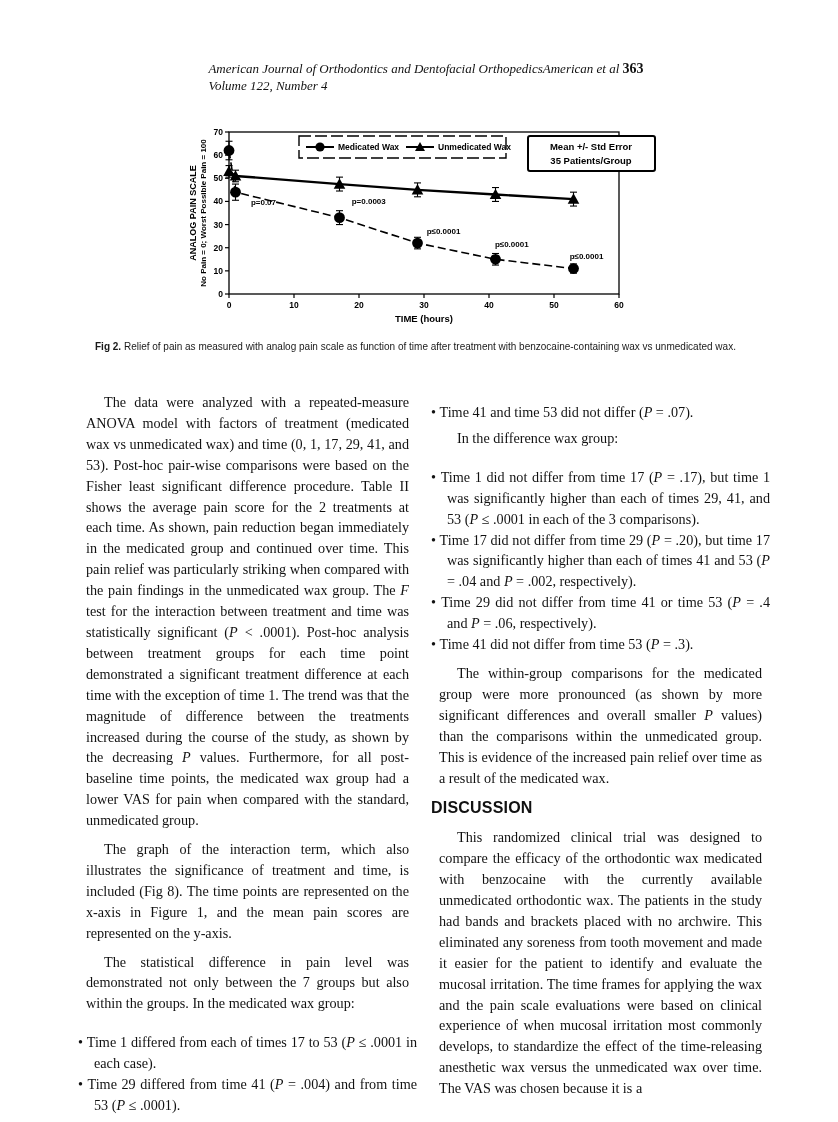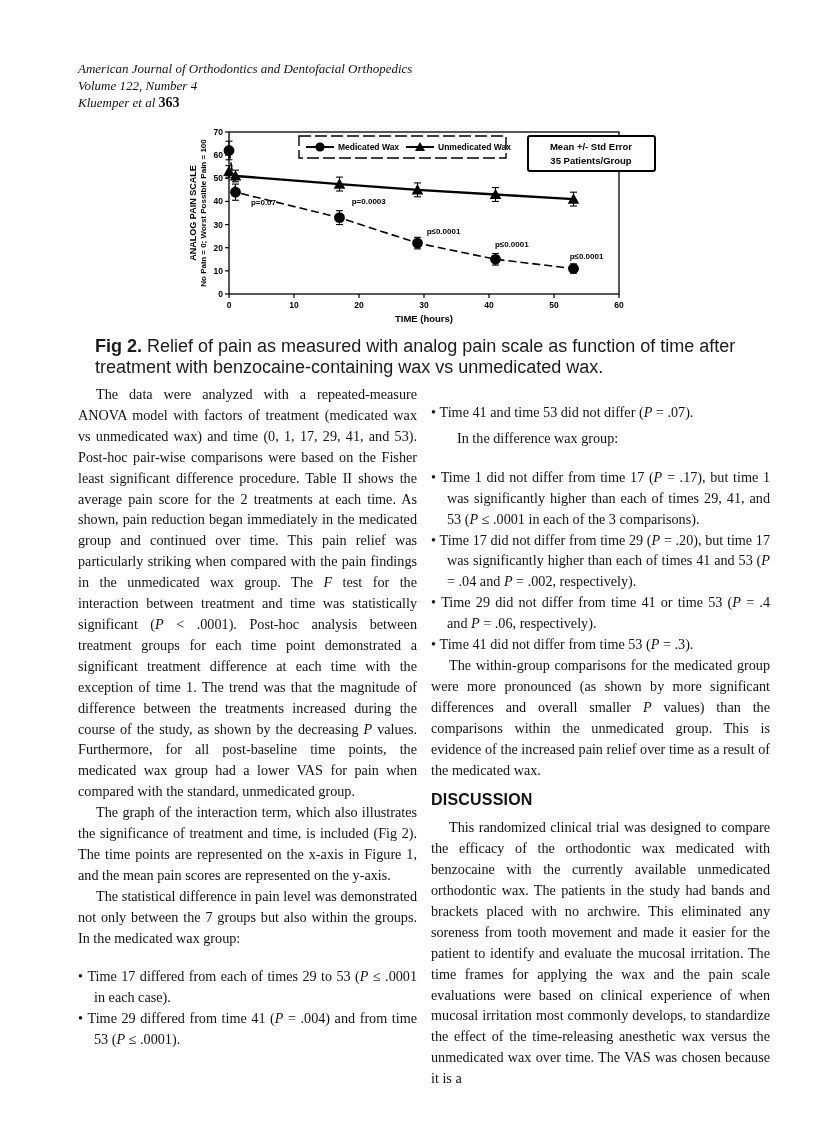--- a/index.html
+++ b/index.html
@@ -5,42 +5,42 @@
   html,body { margin:0; padding:0; background:#e8e8e8; }
   .page {
     position:relative; width:838px; height:1122px; margin:0 auto;
     background:#ffffff; color:#111;
     font-family:"Liberation Serif", serif; overflow:hidden;
   }
   
   .hdr {
     position:absolute; top:60px; left:78px; right:64px;
     display:flex; justify-content:center; align-items:flex-start;
-    font-size:13px; line-height:17px;flex-direction:column;
+    font-size:13px; line-height:17px;
   }
   .hdr-left { font-style:italic; }
   .hdr-right { white-space:nowrap; }
   .hdr-right .authors { font-style:italic; }
   .hdr-right .pageno { font-weight:bold; font-style:normal; font-size:14px; }
   
   .fig-chart { position:absolute; top:116px; left:184px; width:484px; height:222px; }
   .fig-caption {
     position:absolute; top:336px; left:95px; width:648px;
-    font-family:"Liberation Sans", sans-serif; font-size:18px; line-height:21px;
+    font-family:"Liberation Sans", sans-serif; font-size:10px; line-height:21px;
     color:#1a1a1a;
   }
   .fig-caption b { font-weight:bold; }
   
   .cols {
     position:absolute; top:384px; left:78px; width:692px;
     display:grid; grid-template-columns:1fr 1fr; column-gap:14px;
     font-size:14.2px; line-height:20.9px; text-align:justify;
     hyphens:auto; -webkit-hyphens:auto;
   }
-  .para { margin:0; text-indent:18px; }
+  .para { margin:8px; text-indent:18px; }
   .para.spaced { margin:5px 0 5px 0; text-indent:26px; }
   .bullets { list-style:none; margin:18px 0 0 0; padding:0; }
   .bullets li { padding-left:16px; text-indent:-16px; }
   .bullets li::before { content:"\2022\00a0"; }
   .sec-heading {
     font-family:"Liberation Sans", sans-serif; font-weight:bold;
     font-size:16px; margin:10px 0 6px 0; text-indent:0; letter-spacing:.2px;
     text-align:left;
   }
   .cols i { font-style:italic; }
@@ -50,21 +50,21 @@
 <body>
 
 <div class="page">
 
   <div class="hdr">
     <div class="hdr-left">
       <div>American Journal of Orthodontics and Dentofacial Orthopedics</div>
       <div>Volume 122, Number 4</div>
     </div>
     <div class="hdr-right">
-      <span class="authors">Kluemper et al</span>
+      <span class="authors">American et al</span>
       <span class="pageno">363</span>
     </div>
   </div>
 
   <div class="fig-chart" id="chart"><svg width="484" height="222" viewBox="0 0 484 222">
         <rect x="45" y="16" width="390" height="162" fill="none" stroke="#000" stroke-width="1.3"></rect>
         <g font-size="8.5" font-weight="bold">
           <line x1="41" y1="178" x2="45" y2="178" stroke="#000" stroke-width="1.2"></line>
           <text x="39" y="181" text-anchor="end">0</text>
           <line x1="41" y1="154.85714285714286" x2="45" y2="154.85714285714286" stroke="#000" stroke-width="1.2"></line>
@@ -181,24 +181,24 @@
       </svg></div>
 
   <div class="fig-caption">
     <b>Fig 2.</b>
     <span> Relief of pain as measured with analog pain scale as function of time after treatment with benzocaine-containing wax vs unmedicated wax.</span>
   </div>
 
   <div class="cols">
     <div class="col" id="col-left">
         <p class="para">The data were analyzed with a repeated-measure ANOVA model with factors of treatment (medicated wax vs unmedicated wax) and time (0, 1, 17, 29, 41, and 53). Post-hoc pair-wise comparisons were based on the Fisher least significant difference procedure. Table II shows the average pain score for the 2 treatments at each time. As shown, pain reduction began immediately in the medicated group and continued over time. This pain relief was particularly striking when compared with the pain findings in the unmedicated wax group. The <i>F</i> test for the interaction between treatment and time was statistically significant (<i>P</i> &lt; .0001). Post-hoc analysis between treatment groups for each time point demonstrated a significant treatment difference at each time with the exception of time 1. The trend was that the magnitude of difference between the treatments increased during the course of the study, as shown by the decreasing <i>P</i> values. Furthermore, for all post-baseline time points, the medicated wax group had a lower VAS for pain when compared with the standard, unmedicated group.</p>
-        <p class="para">The graph of the interaction term, which also illustrates the significance of treatment and time, is included (Fig 2). The time points are represented on the x-axis in Figure 1, and the mean pain scores are represented on the y-axis.</p>
+        <p class="para">The graph of the interaction term, which also illustrates the significance of treatment and time, is included (Fig 8). The time points are represented on the x-axis in Figure 1, and the mean pain scores are represented on the y-axis.</p>
         <p class="para">The statistical difference in pain level was demonstrated not only between the 7 groups but also within the groups. In the medicated wax group:</p>
         <ul class="bullets">
-          <li>Time 17 differed from each of times 29 to 53 (<i>P</i> ≤ .0001 in each case).</li>
+          <li>Time 1 differed from each of times 17 to 53 (<i>P</i> ≤ .0001 in each case).</li>
           <li>Time 29 differed from time 41 (<i>P</i> = .004) and from time 53 (<i>P</i> ≤ .0001).</li>
         </ul>
       </div>
     <div class="col" id="col-right">
         <ul class="bullets">
           <li>Time 41 and time 53 did not differ (<i>P</i> = .07).</li>
         </ul>
         <p class="para spaced">In the difference wax group:</p>
         <ul class="bullets">
           <li>Time 1 did not differ from time 17 (<i>P</i> = .17), but time 1 was significantly higher than each of times 29, 41, and 53 (<i>P</i> ≤ .0001 in each of the 3 comparisons).</li>

